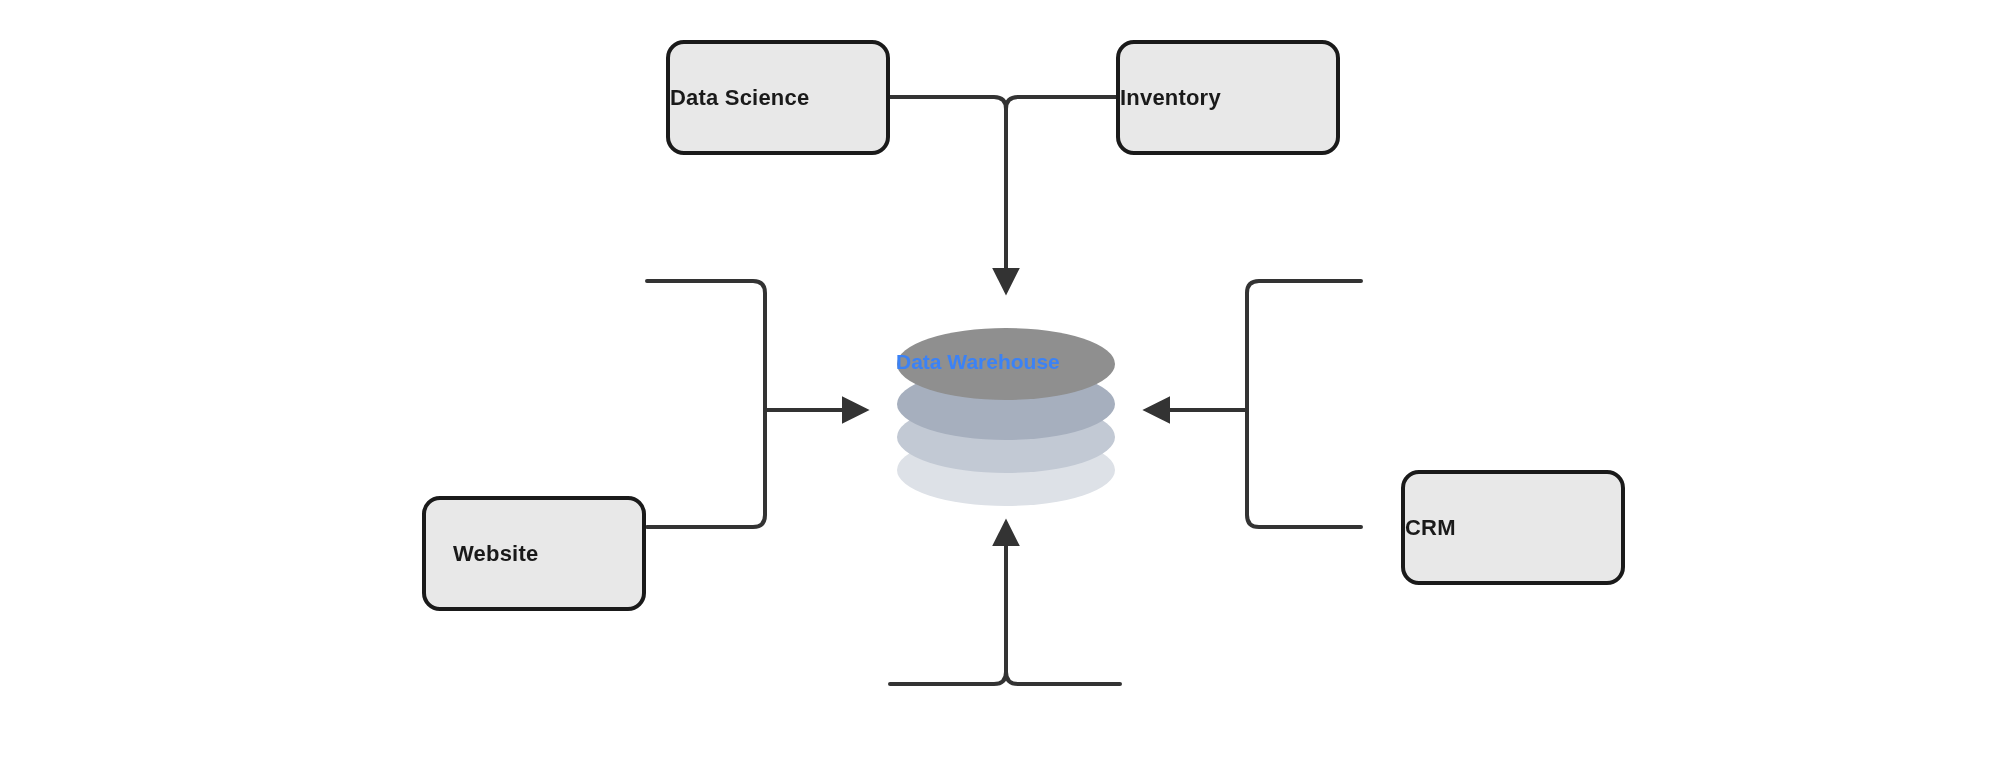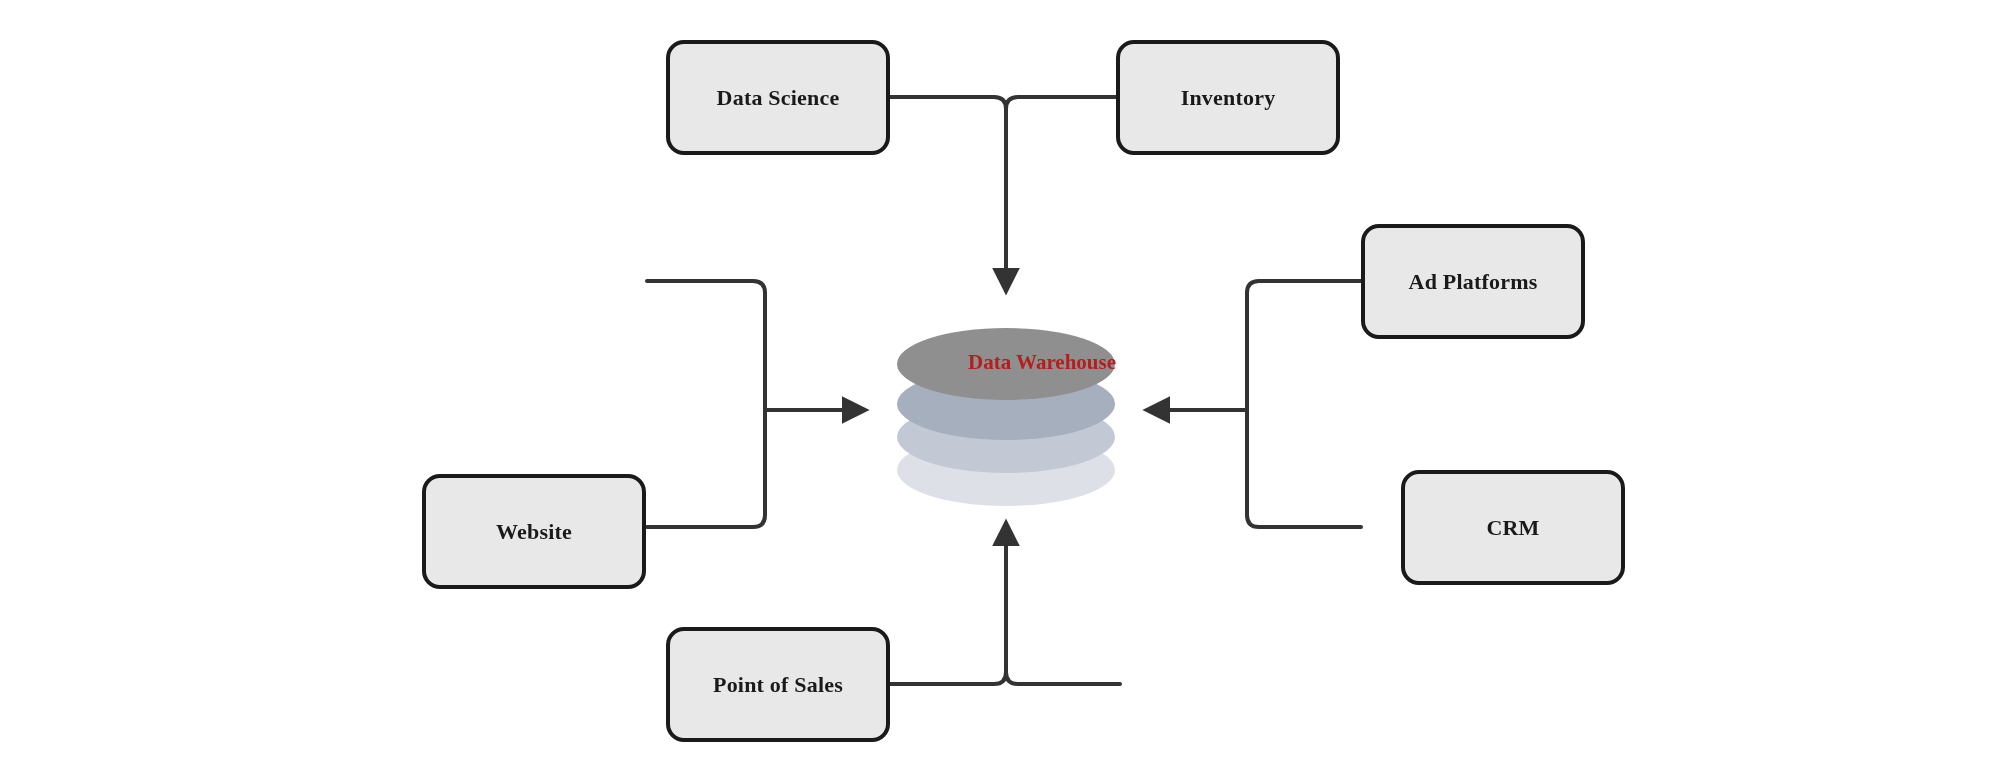--- a/index.html
+++ b/index.html
@@ -25,45 +25,43 @@
   .node {
     position: absolute;
     width: 224px;
     height: 115px;
     box-sizing: border-box;
     background: #e8e8e8;
     border: 4px solid #1a1a1a;
     border-radius: 18px;
     display: flex;
     align-items: center;
-    justify-content: center;
-    font-family: Liberation Serif, serif;
+    justify-content: flex-start;
   }
   .node span {
     font-size: 22px;
     font-weight: bold;
     color: #1a1a1a;
     letter-spacing: 0.2px;
   }
   .warehouse-label {
     position: absolute;
     left: 896px;
     top: 350px;
     width: 220px;
-    text-align: right;
+    text-align: left;
     font-size: 21px;
     font-weight: bold;
-    color: #b91c1c;
-    font-family: Liberation Serif, serif;
+    color: #3b82f6;
   }
   
   .n-data-science   { left: 666px;  top: 40px;  }
   .n-enrichment     { left: 1116px; top: 40px;  }
   .n-mobile-apps    { left: 422px;  top: 224px; }
-  .n-website        { left: 422px;  top: 474px; }
+  .n-website        { left: 422px;  top: 496px; padding-left: 27px; }
   .n-ad-platforms   { left: 1361px; top: 224px; }
   .n-crm            { left: 1361px; top: 470px; margin-left: 40px; }
   .n-point-of-sales { left: 666px;  top: 627px; }
   .n-inventory      { left: 1116px; top: 627px; }
 </style>
 </head>
 <body>
 
 <div class="canvas">
 
@@ -98,23 +96,17 @@
 
   <div class="node n-data-science">
     <span>Data Science</span>
   </div>
   <div class="node n-enrichment">
     <span>Inventory</span>
   </div>
   <div class="node n-website">
     <span>Website</span>
   </div>
-  <div class="node n-ad-platforms">
-    <span>Ad Platforms</span>
-  </div>
   <div class="node n-crm">
     <span>CRM</span>
-  </div>
-  <div class="node n-point-of-sales">
-    <span>Point of Sales</span>
   </div>
 
 </div>
 
 </body></html>

